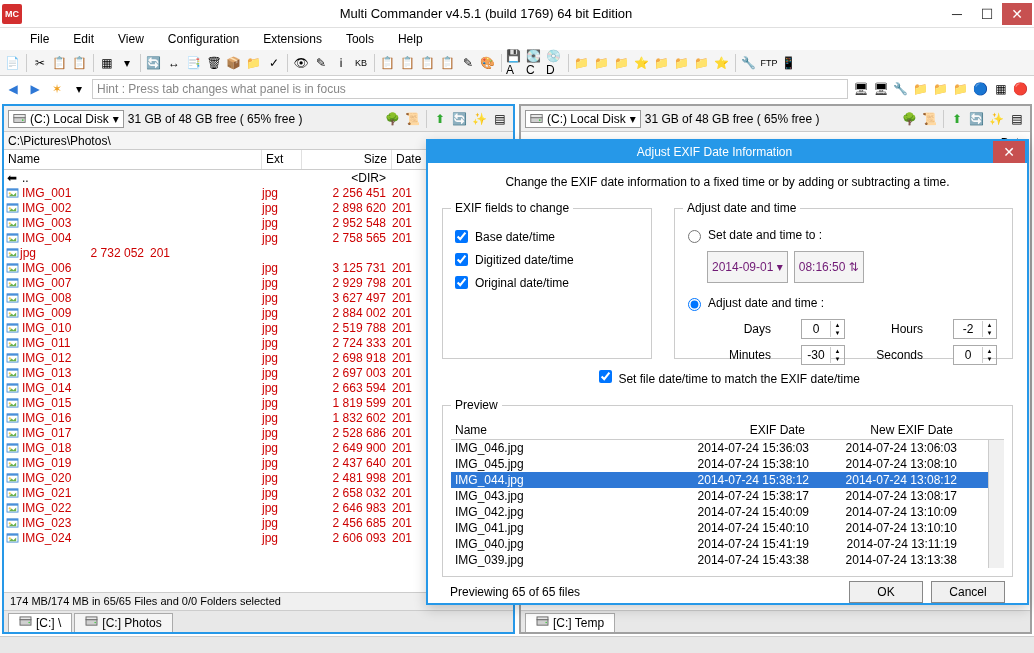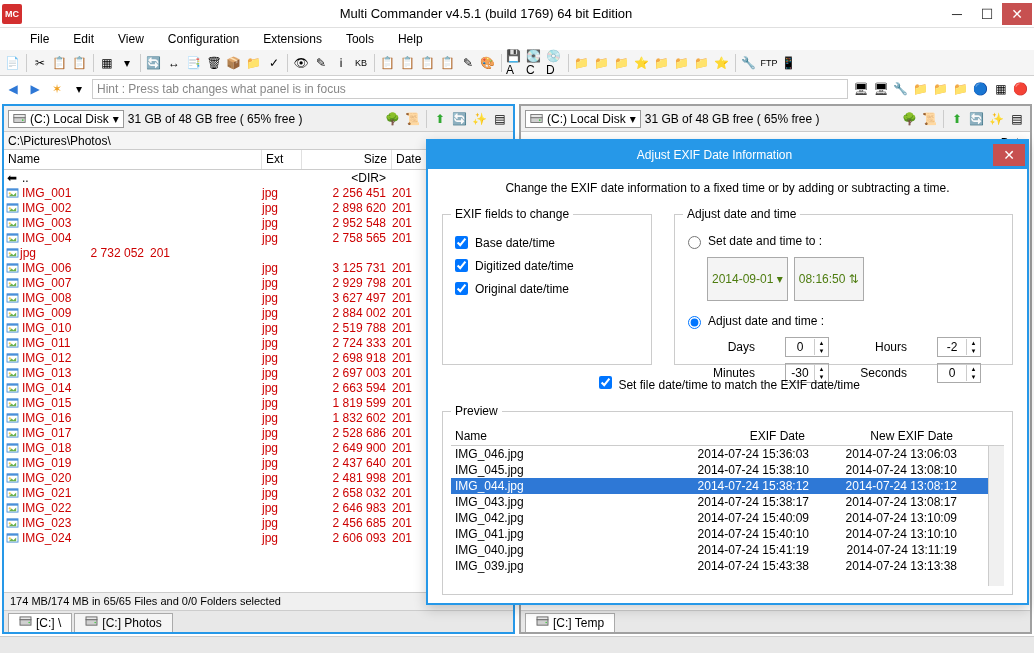--- a/index.html
+++ b/index.html
@@ -61,27 +61,27 @@
 .dlg-close { width: 32px; height: 22px; background: #c75050; color: #fff; display: flex; align-items: center; justify-content: center; font-size: 14px; margin-right: -6px; }
 .dlg-body { flex: 1; padding: 8px 12px; font-size: 12px; display: flex; flex-direction: column; }
 .dlg-desc { text-align: center; margin: 4px 0 12px; }
 .dlg-opts { display: flex; gap: 18px; }
 fieldset { border: 1px solid #ccc; padding: 8px; }
 fieldset legend { padding: 0 4px; }
 .exif-fields { width: 210px; height: 158px; }
 .adjust { flex: 1; height: 158px; }
 .cb-row { margin: 4px 0; display: flex; align-items: center; gap: 4px; }
 .rb-row { margin: 4px 0 8px; display: flex; align-items: center; gap: 4px; }
-.spin-grp { display: flex; gap: 30px; margin: 6px 0 6px 24px; align-items: center; }
+.spin-grp { display: flex; gap: 30px; margin: 6px 0 6px 40px; align-items: center; }
 .spin-grp label { width: 48px; text-align: right; }
 .spinbox { border: 1px solid #aaa; width: 44px; height: 20px; display: inline-flex; align-items: center; }
 .spinbox input { border: none; width: 28px; text-align: center; font-size: 12px; }
 .spinbox .arrows { width: 14px; display: flex; flex-direction: column; font-size: 6px; line-height: 8px; text-align: center; border-left: 1px solid #ccc; }
 .dt-row { display:flex; gap:6px; margin-left: 24px; align-items:center; }
-.dt-box { border: 1px solid #aaa; padding: 14px 4px; color: #4d7c0f; background: #f4f4f4; }
+.dt-box { border: 1px solid #aaa; padding: 8px 4px; color: #701a75; background: #f4f4f4; }
 .match-cb { text-align: center; margin: 8px 0; }
 .preview { border: 1px solid #ccc; flex: 1; margin-top: 4px; display: flex; flex-direction: column; min-height: 0; }
 .preview legend { padding: 0 4px; }
 .prv-hdr { display: flex; border-bottom: 1px solid #ccc; height: 20px; align-items: center; }
 .prv-hdr > div { padding: 2px 4px; }
 .pn { width: 218px; } .pd1 { width: 140px; text-align: right; } .pd2 { width: 148px; text-align: right; }
 .prv-list { flex: 1; overflow: hidden; position: relative; }
 .prow { display: flex; height: 16px; align-items: center; font-size: 11px; }
 .prow.sel { background: #2e78d6; color: #fff; }
 .prow .pn { padding-left: 4px; }
@@ -726,14 +726,19 @@
             <div class="pd2">2014-07-24 13:11:19</div>
           </div>
           <div class="prow">
             <div class="pn">IMG_039.jpg</div>
             <div class="pd1">2014-07-24 15:43:38</div>
             <div class="pd2">2014-07-24 13:13:38</div>
           </div>
           <div class="prv-scroll"></div>
       </div>
     </fieldset>
+    <div class="dlg-foot">
+      <span class="status">Previewing 65 of 65 files</span>
+      <button>OK</button>
+      <button>Cancel</button>
+    </div>
   </div>
 </div>
 
 </body></html>

